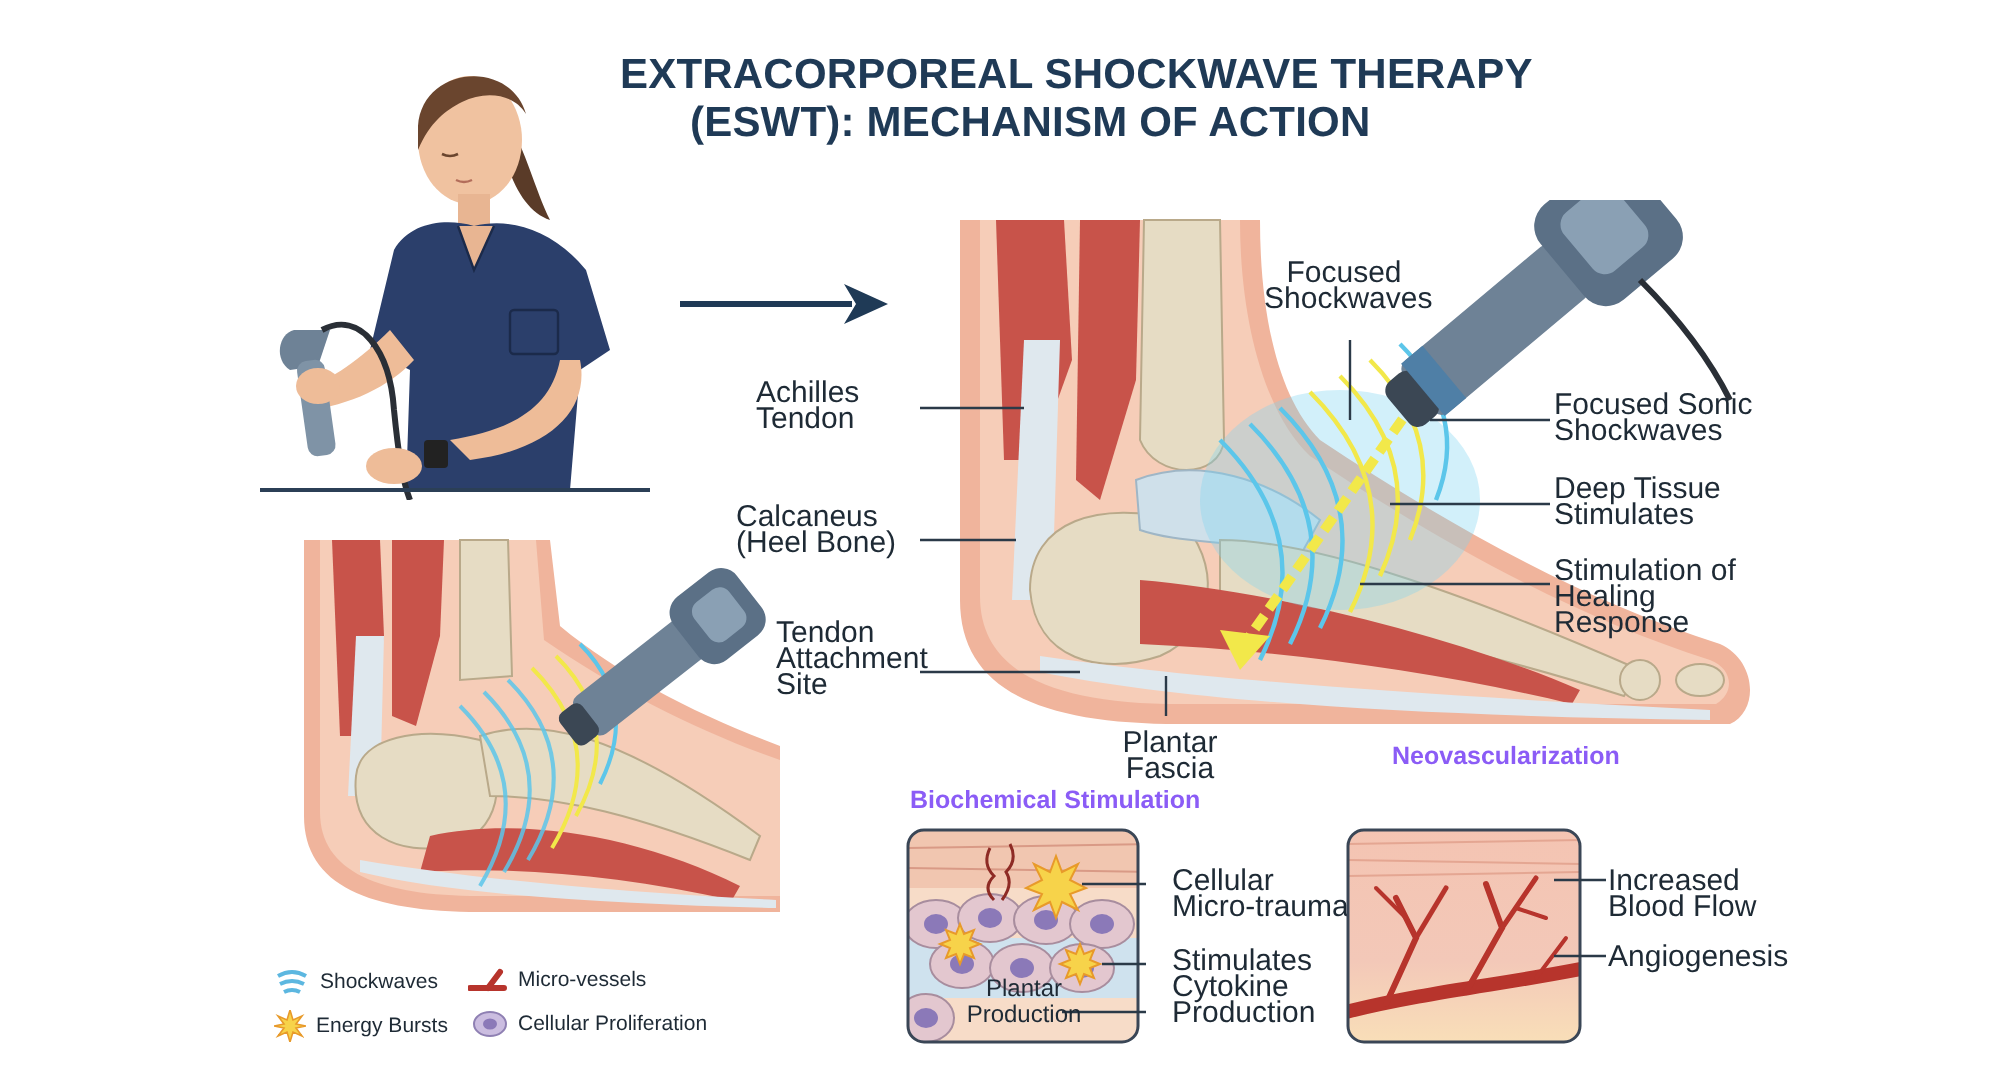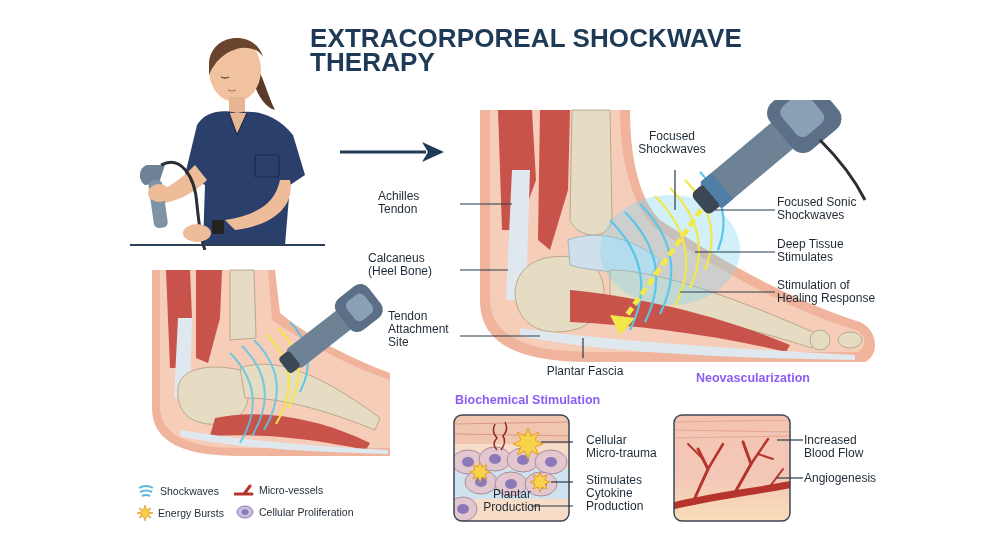--- a/index.html
+++ b/index.html
@@ -1,33 +1,34 @@
 <!DOCTYPE html>
 <html><head>
 <meta charset="utf-8">
 <style>
   html, body { margin:0; padding:0; background:#ffffff; }
   body { width:1000px; height:545px; position:relative; overflow:hidden;
          font-family:"Liberation Sans", "DejaVu Sans", sans-serif; color:#1e2a35; }
   .title { position:absolute; left:300px; top:26px; width:520px; font-weight:700; color:#1f3a56;
-           font-size:26px; line-height:24px; letter-spacing:0.1px; }
+           font-size:21px; line-height:24px; letter-spacing:0.1px; }
   .title .l1 { display:block; padding-left:10px; }
   .title .l2 { display:block; padding-left:45px; }
-  .lbl { position:absolute; font-size:12px; line-height:13px; color:#1e2a35; }
+  .lbl { position:absolute; font-size:15px; line-height:13px; color:#1e2a35; }
   .lbl.r { text-align:left; }
   .lbl.c { text-align:center; }
   .sec-title { position:absolute; font-size:12.5px; font-weight:700; color:#8b5cf6; }
   .legend-item { position:absolute; font-size:10.5px; color:#1e2a35; display:flex; align-items:center; gap:5px; }
   svg { position:absolute; }
 </style>
 </head>
 <body>
 
 <div class="title">
   <span class="l1">EXTRACORPOREAL SHOCKWAVE THERAPY</span>
+  <span class="l2">(ESWT): MECHANISM OF ACTION</span>
 </div>
 
 <svg style="left:125px;top:15px" width="205" height="235" viewBox="0 0 205 235">
 
   <path d="M118 35 C135 45 140 75 150 95 C140 92 132 80 128 65 Z" fill="#5a3b28"></path>
 
   <ellipse cx="110" cy="55" rx="26" ry="32" fill="#f0c2a0"></ellipse>
   <path d="M84 48 C86 18 130 14 138 42 C132 32 118 30 106 36 C98 40 90 46 84 60 Z" fill="#6a452e"></path>
   <path d="M96 62 q4 2 8 0" stroke="#6a452e" stroke-width="1.3" fill="none"></path>
   <path d="M103 75 q4 2 8 0" stroke="#b36d5a" stroke-width="1.2" fill="none"></path>

